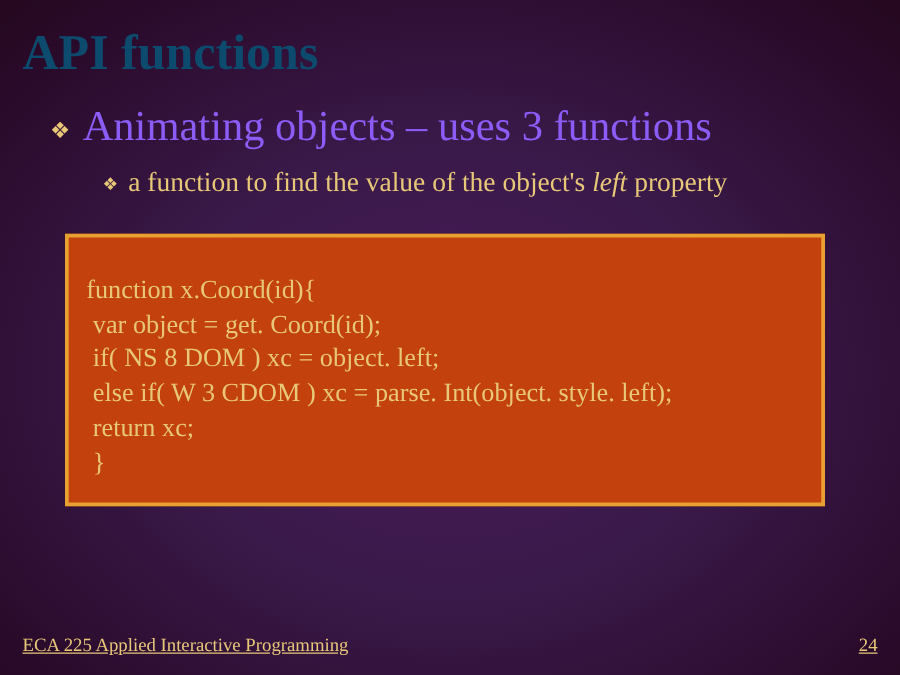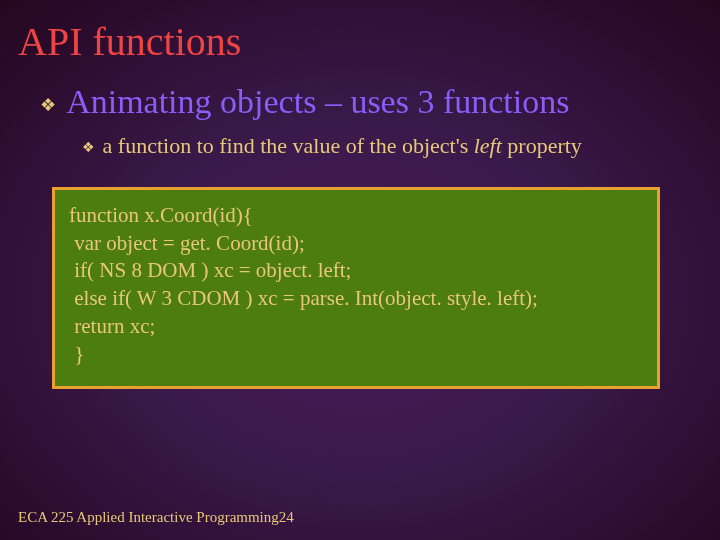--- a/index.html
+++ b/index.html
@@ -5,23 +5,23 @@
   * { margin: 0; padding: 0; box-sizing: border-box; }
   body {
     width: 720px;
     height: 540px;
     background: radial-gradient(ellipse 900px 700px at 50% 55%, #4a1a5a 0%, #3a1a4a 25%, #2a0a2a 50%, #1a0508 75%, #000000 100%);
     font-family: Georgia, 'Times New Roman', serif;
     position: relative;
     overflow: hidden;
   }
   .slide-title {
-    color: #ef4444;
+    color: #0c4a6e;
     font-size: 40px;
-    font-weight: normal;
+    font-weight: bold;
     padding: 18px 0 0 18px;
   }
   .bullet-row {
     display: flex;
     align-items: baseline;
     padding-top: 18px;
     padding-left: 40px;
   }
   .bullet-icon {
     color: #e8c878;
@@ -49,39 +49,40 @@
     position: relative;
     top: -1px;
   }
   .sub-bullet-text {
     color: #e8c878;
     font-size: 22px;
   }
   .italic { font-style: italic; font-family: Liberation Serif, serif; }
   .code-box {
     margin: 28px 60px 0 52px;
-    background: #4d7c0f;
+    background: #c2410c;
     border: 3px solid #e8a030;
-    padding: 12px 14px 18px 14px;
+    padding: 28px 14px 18px 14px;
   }
   .code-line {
     color: #e8c878;
     font-size: 21px;
     line-height: 1.32;
     white-space: pre;
   }
   .footer {
     position: absolute;
     bottom: 14px;
     left: 18px;
     right: 18px;
     display: flex;
-    justify-content: flex-start;
+    justify-content: space-between;
     color: #e8c878;
     font-size: 15px;
+    text-decoration: underline;
   }
 </style>
 </head>
 <body>
 
 <div class="slide-title">API functions</div>
 
 <div class="bullet-row">
   <span class="bullet-icon">❖</span>
   <span class="bullet-text">Animating objects – uses 3 functions</span>

